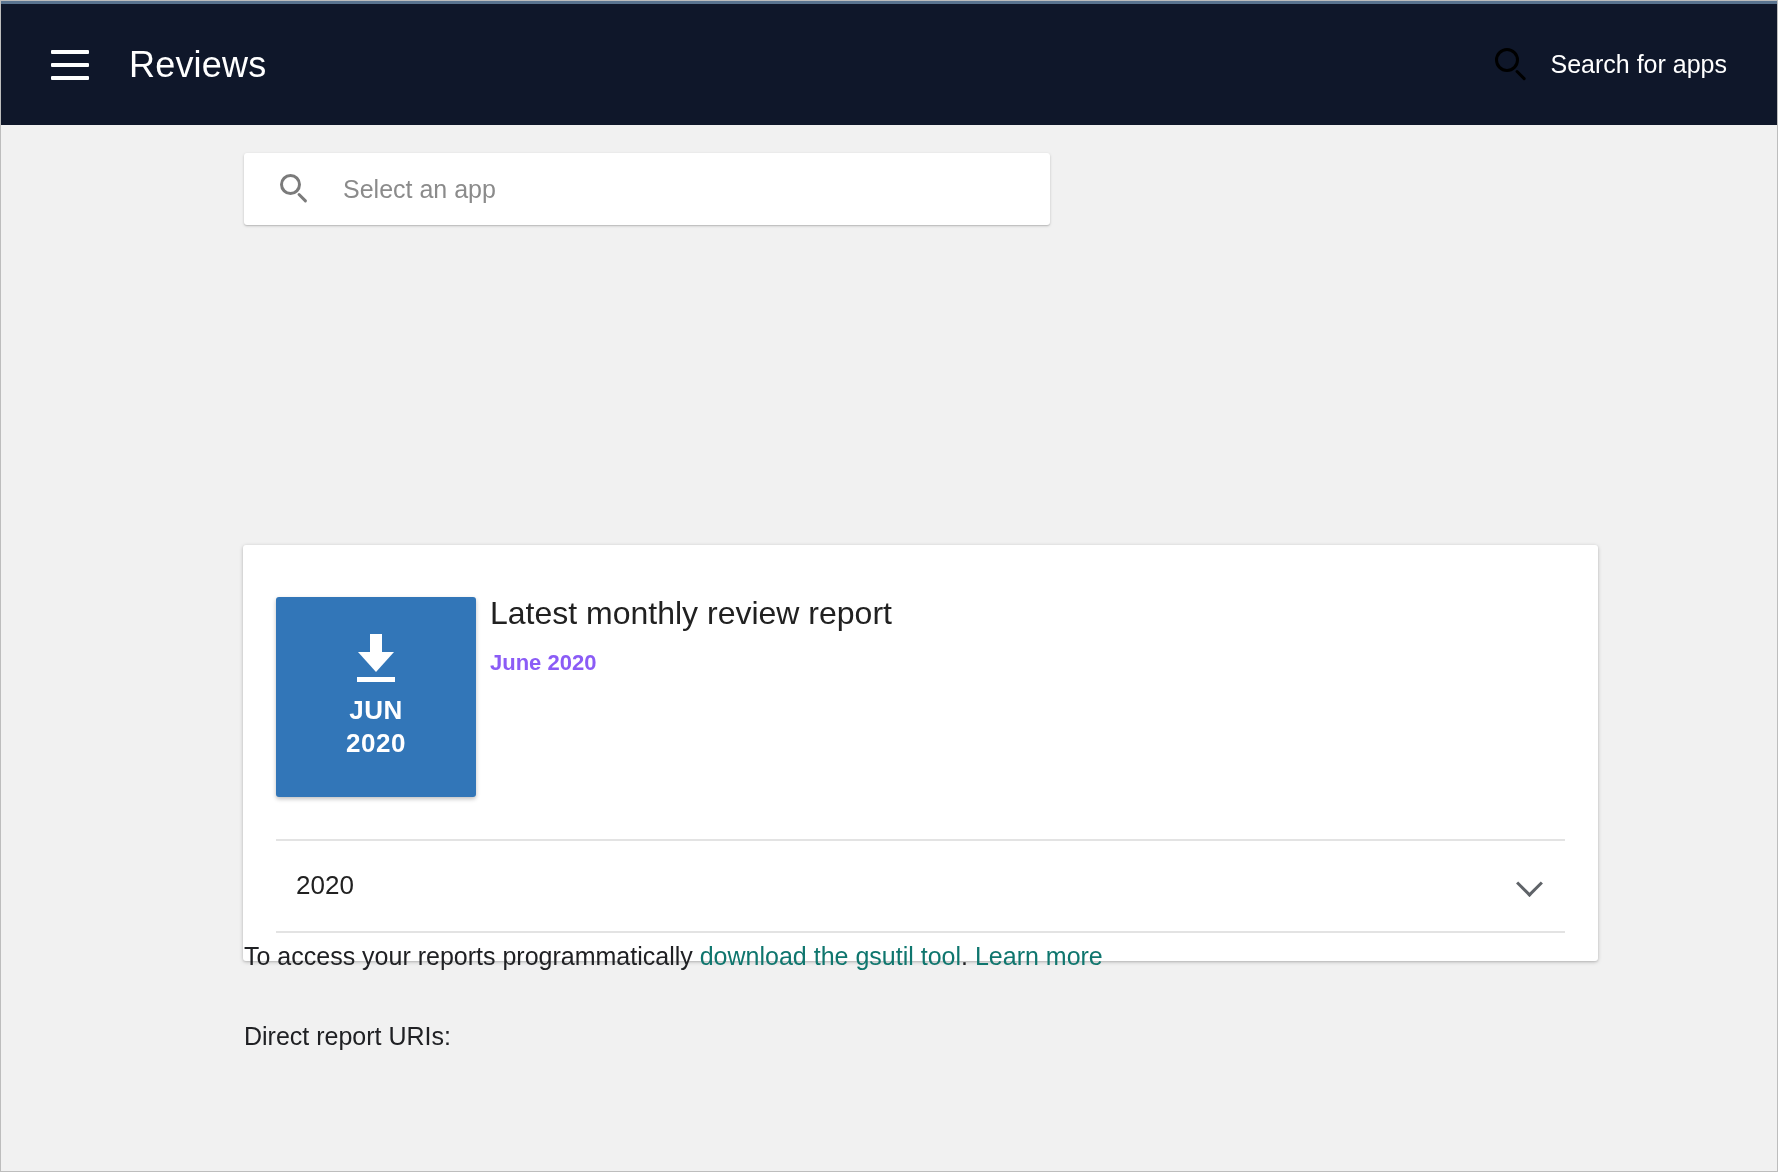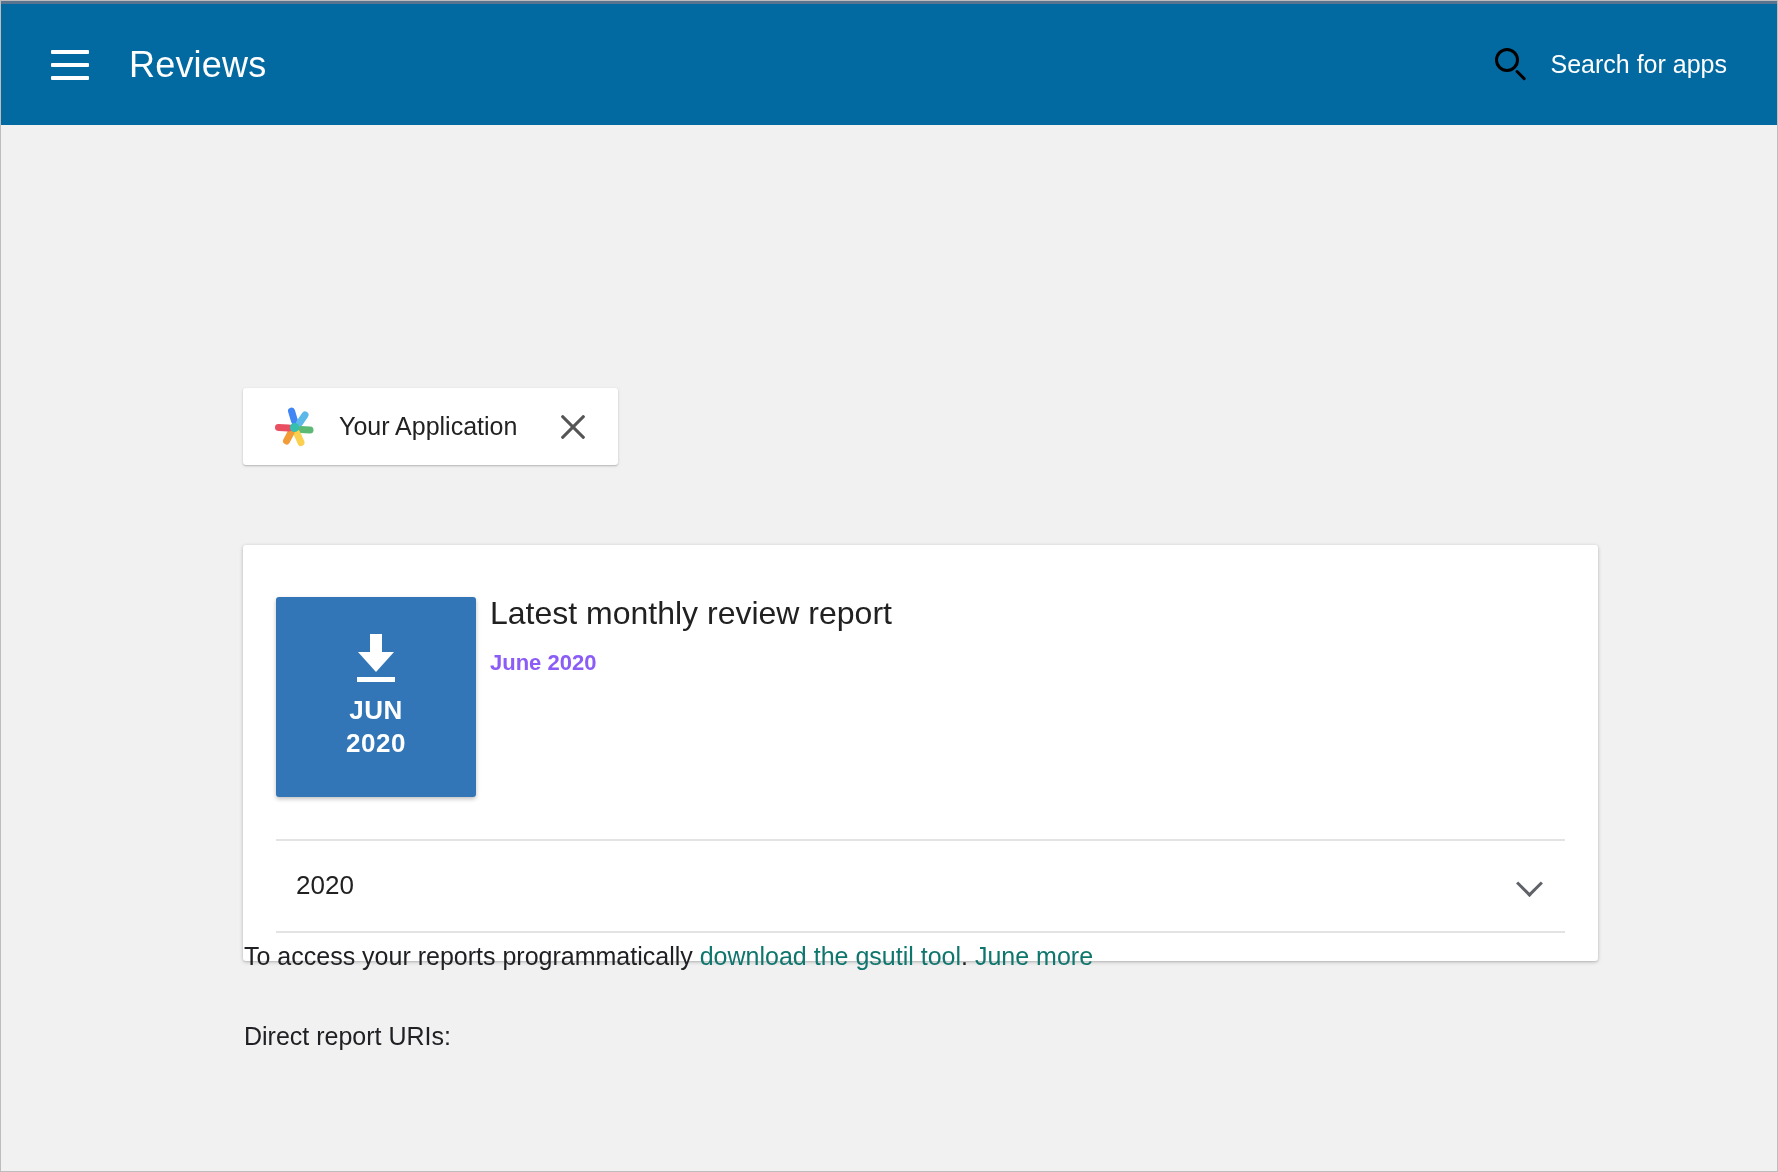--- a/index.html
+++ b/index.html
@@ -16,21 +16,21 @@
     background: #f1f1f1;
     border: 1px solid #bdbdbd;
     overflow: hidden;
   }
 
   
   .appbar {
     position: absolute;
     left: 0; top: 0;
     width: 1778px; height: 124px;
-    background: #0369a1;
+    background: #0f172a;
     display: flex;
     align-items: center;
     border-top: 3px solid #5a7490;
   }
   .hamburger {
     margin-left: 50px;
     width: 38px; height: 30px;
     display: flex; flex-direction: column; justify-content: space-between;
     cursor: pointer;
   }
@@ -271,38 +271,28 @@
       <span class="mag">
         <span class="ring"></span>
           <span class="handle"></span>
       </span>
       <span class="appbar-search-label">Search for apps</span>
     </div>
   </div>
 
   <div class="content">
 
-
-    <div class="app-chip">
-      <span class="chip-logo">
-        <svg viewBox="0 0 48 48" width="48" height="48" xmlns="http://www.w3.org/2000/svg">
-          <g stroke-linecap="round" stroke-width="7" fill="none">
-            <line x1="20.5" y1="8" x2="23.5" y2="18" stroke="#4285f4"></line>
-            <line x1="34" y1="12" x2="28.5" y2="20" stroke="#5bb8e8"></line>
-            <line x1="39" y1="27" x2="29.5" y2="26.5" stroke="#5bb974"></line>
-            <line x1="30" y1="39.5" x2="26" y2="30.5" stroke="#fbd04e"></line>
-            <line x1="15.5" y1="38" x2="20" y2="29.5" stroke="#f29c38"></line>
-            <line x1="7.5" y1="24.5" x2="17.5" y2="25" stroke="#ea4f61"></line>
-          </g>
-          <circle cx="23.5" cy="24.5" r="4.6" fill="#35bfae"></circle>
-        </svg>
+    <div class="select-app-box">
+      <span class="mag">
+        <span class="ring"></span>
+          <span class="handle"></span>
       </span>
-      <span class="chip-label">Your Application</span>
-      <span class="chip-close"></span>
-    </div>
+      <span class="select-app-placeholder">Select an app</span>
+    </div>
+
 
     <div class="report-card">
 
       <div class="dl-tile">
         <span class="dl-icon">
           <span class="shaft"></span>
             <span class="head"></span>
             <span class="bar"></span>
         </span>
         <span class="dl-month">JUN</span>
@@ -316,20 +306,20 @@
 
       <div class="year-row">
         <span class="year-label">2020</span>
         <span class="chevron"></span>
       </div>
 
       <div class="card-divider divider-bot"></div>
     </div>
 
     <div class="gsutil-line">
-      <span>To access your reports programmatically </span><a href="#">download the gsutil tool</a><span>. </span><a href="#">June more</a>
+      <span>To access your reports programmatically </span><a href="#">download the gsutil tool</a><span>. </span><a href="#">Learn more</a>
     </div>
 
     <div class="uri-label">Direct report URIs:</div>
 
 
   </div>
 </div>
 
 </body></html>

